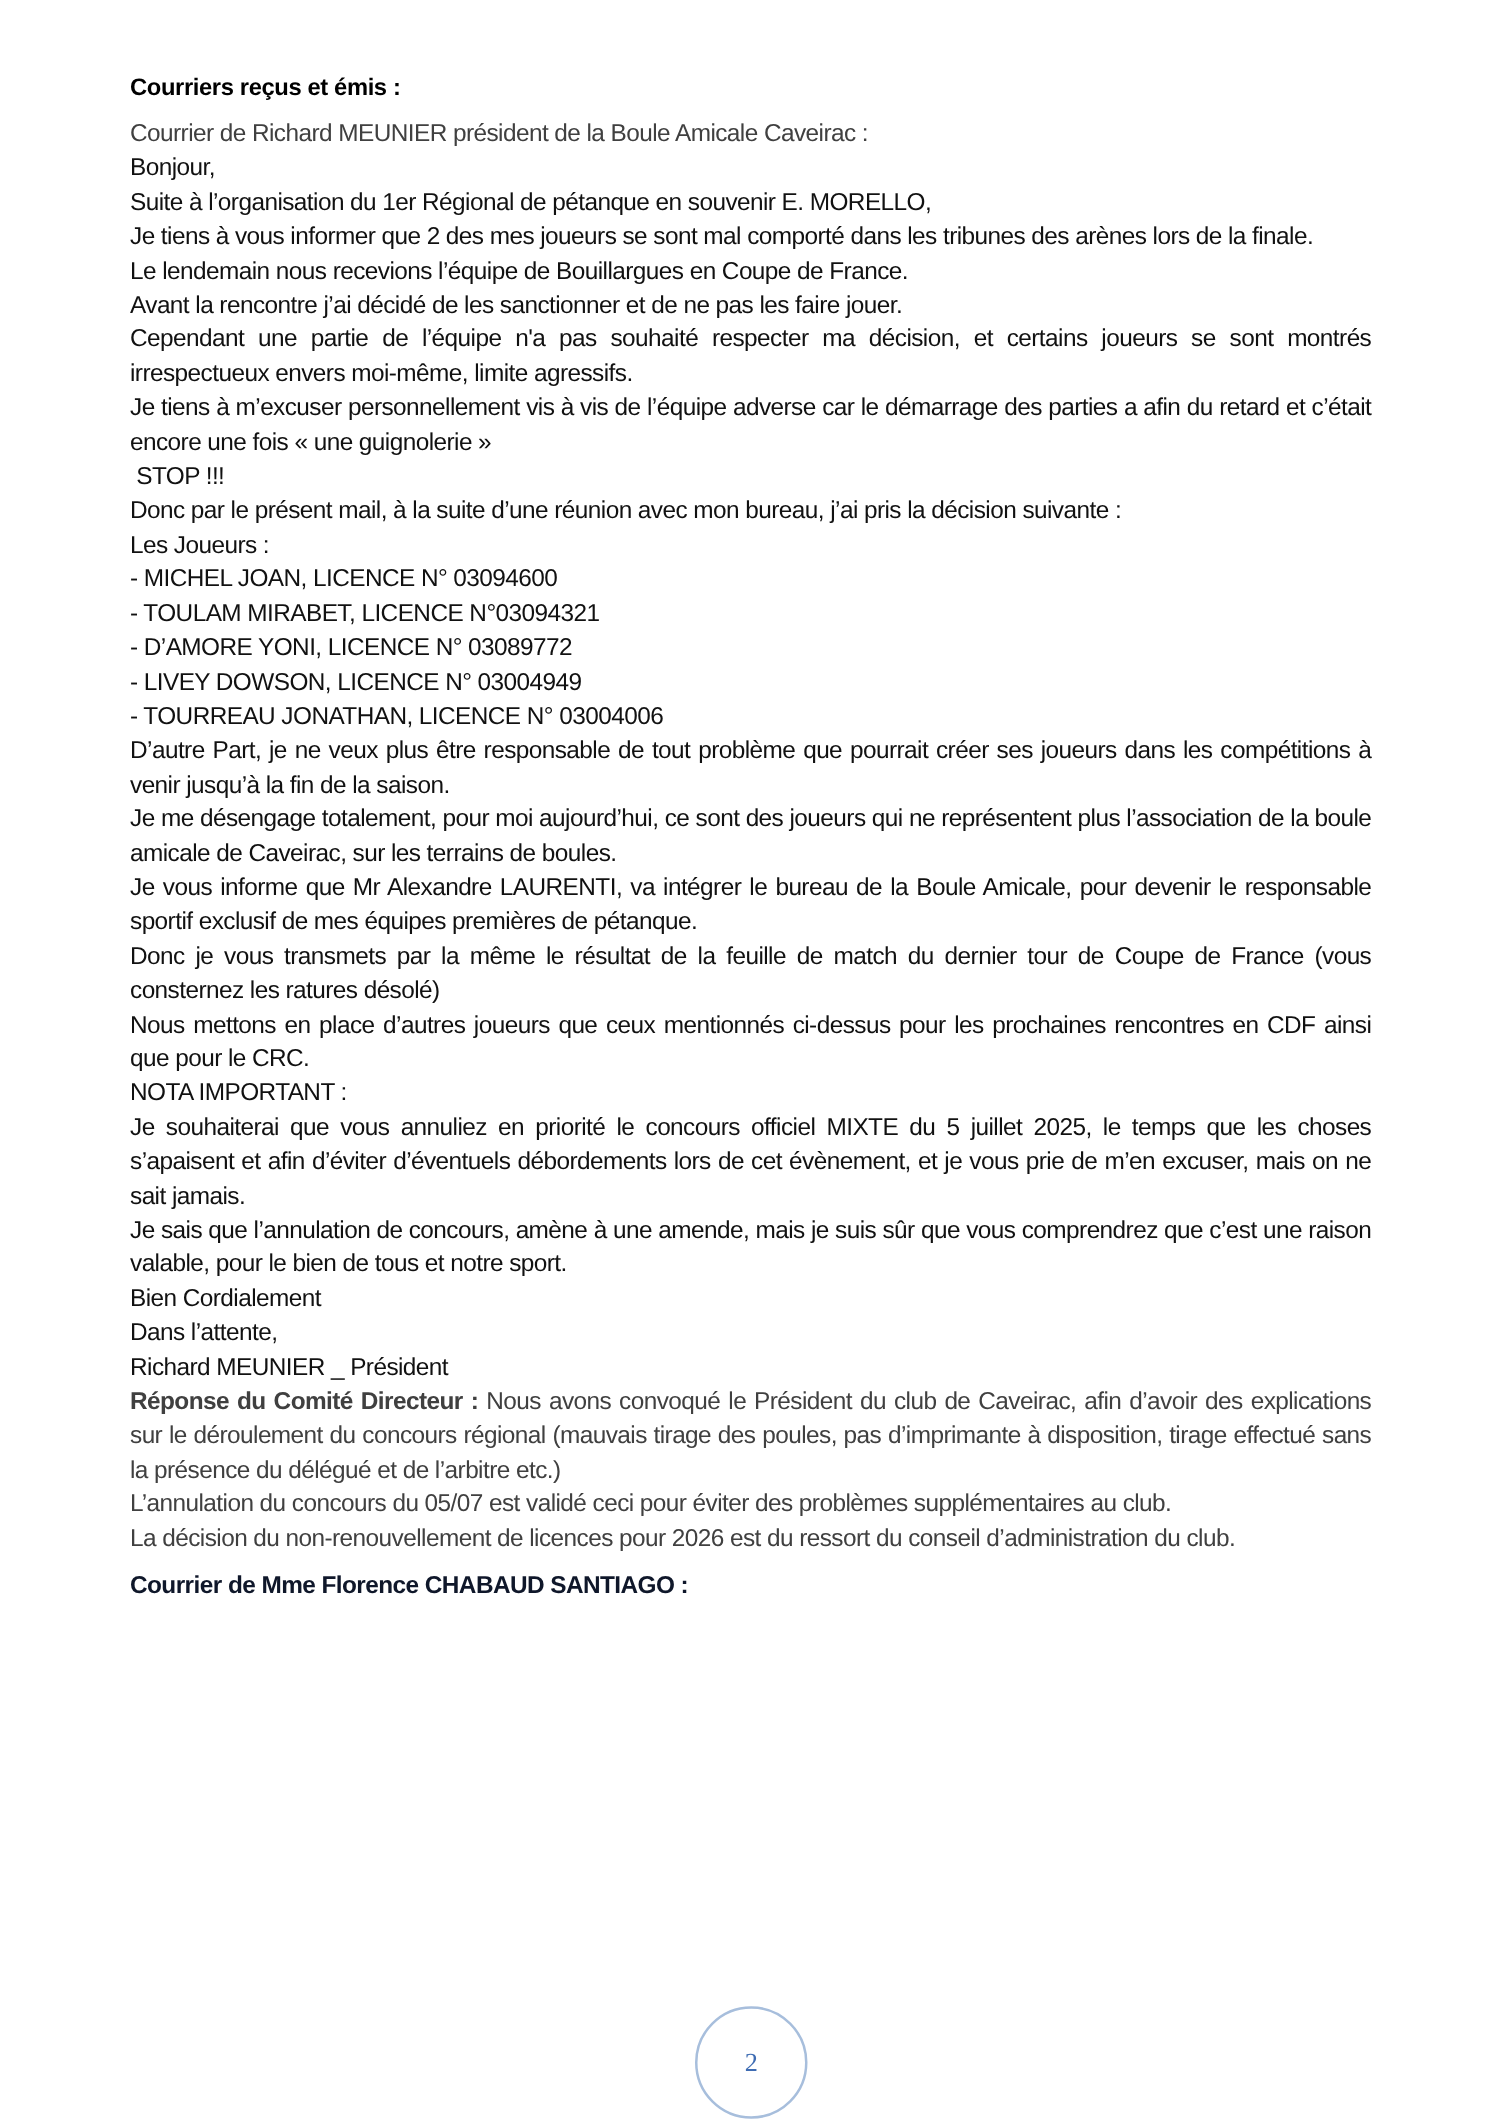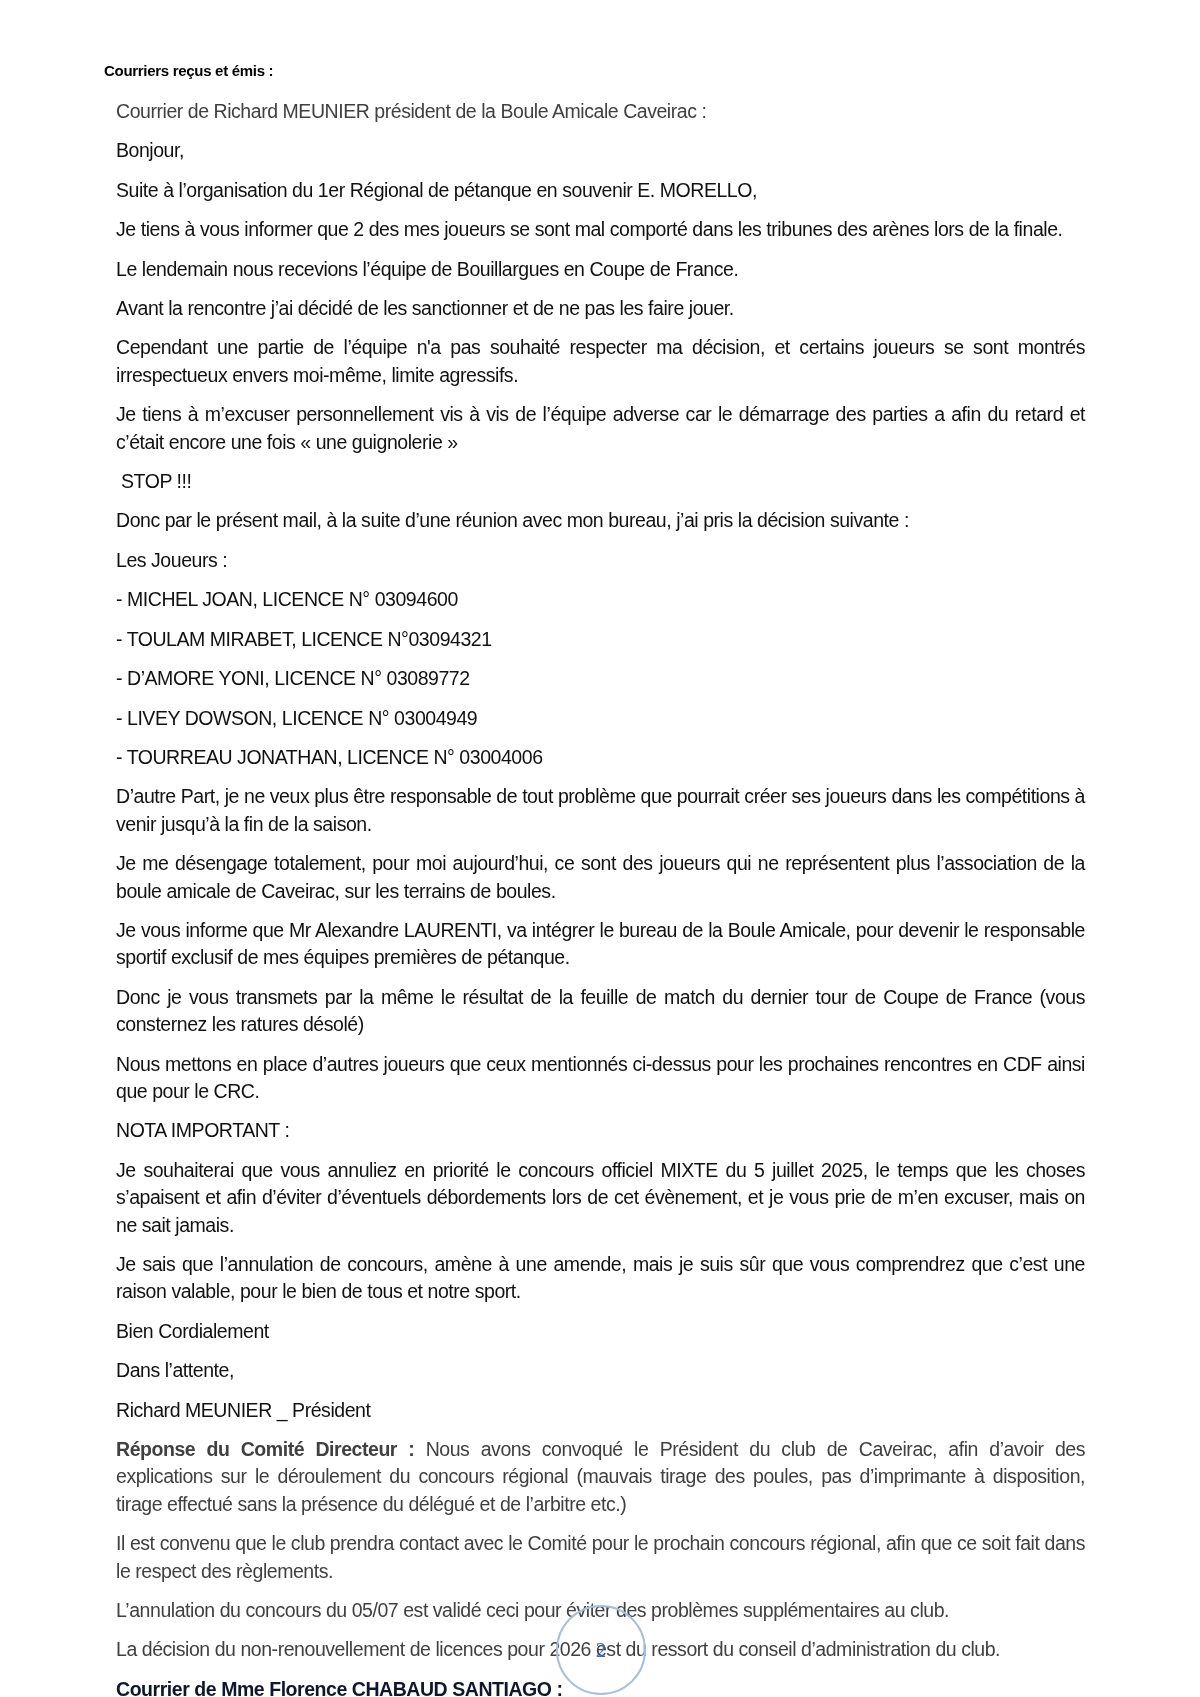--- a/index.html
+++ b/index.html
@@ -3,23 +3,23 @@
 <meta charset="utf-8">
 <style>
   html, body { margin: 0; padding: 0; background: #ffffff; }
   body { width: 1200px; height: 1697px; position: relative; overflow: hidden; }
   .page {
     position: absolute; left: 104px; top: 56px; width: 993px;
     font-family: "Liberation Sans", "DejaVu Sans", sans-serif;
     font-size: 19.5px; line-height: 27.4px; color: #111111;
     letter-spacing: -0.45px;
   }
-  .h1 { font-weight: bold; font-size: 15px; line-height: 30px; margin: 0 0 8px 0; color: #000; letter-spacing: -0.3px; }
+  .h1 { font-weight: bold; font-size: 19px; line-height: 30px; margin: 0 0 8px 0; color: #000; letter-spacing: -0.3px; }
   .gray { color: #404040; }
-  .line { margin: 12px; padding: 0; }
+  .line { margin: 0; padding: 0; }
   .just { text-align: justify; text-align-last: left; }
   .bold { font-weight: bold; }
   .indent1 { padding-left: 5px; }
   .section-title { font-weight: bold; color: #0f172a; margin-top: 10px; }
   .page-number {
     position: absolute; left: 556px; top: 1605px; width: 86px; height: 86px;
     border: 2px solid #a7bedc; border-radius: 50%;
     display: flex; align-items: center; justify-content: center;
     font-family: "Liberation Serif", "DejaVu Serif", serif; font-size: 21px; color: #3e6cb3;
   }
@@ -59,21 +59,20 @@
     <p class="line">NOTA IMPORTANT :</p>
     <p class="line just">Je souhaiterai que vous annuliez en priorité le concours officiel MIXTE du 5 juillet 2025, le temps que les choses s’apaisent et afin d’éviter d’éventuels débordements lors de cet évènement, et je vous prie de m’en excuser, mais on ne sait jamais.</p>
     <p class="line just">Je sais que l’annulation de concours, amène à une amende, mais je suis sûr que vous comprendrez que c’est une raison valable, pour le bien de tous et notre sport.</p>
     <p class="line">Bien Cordialement</p>
     <p class="line">Dans l’attente,</p>
     <p class="line">Richard MEUNIER _ Président</p>
   </div>
 
   <div class="gray">
     <p class="line just"><span class="bold">Réponse du Comité Directeur :</span><span> Nous avons convoqué le Président du club de Caveirac, afin d’avoir des explications sur le déroulement du concours régional (mauvais tirage des poules, pas d’imprimante à disposition, tirage effectué sans la présence du délégué et de l’arbitre etc.)</span></p>
-    <p class="line just">Il est convenu que le club prendra contact avec le Comité pour le prochain concours régional, afin que ce soit fait dans le respect des règlements.</p>
     <p class="line just">L’annulation du concours du 05/07 est validé ceci pour éviter des problèmes supplémentaires au club.</p>
     <p class="line just">La décision du non-renouvellement de licences pour 2026 est du ressort du conseil d’administration du club.</p>
   </div>
 
   <p class="line section-title">Courrier de Mme Florence CHABAUD SANTIAGO :</p>
 </div>
 
 <div class="page-number">2</div>
 
 </body></html>

